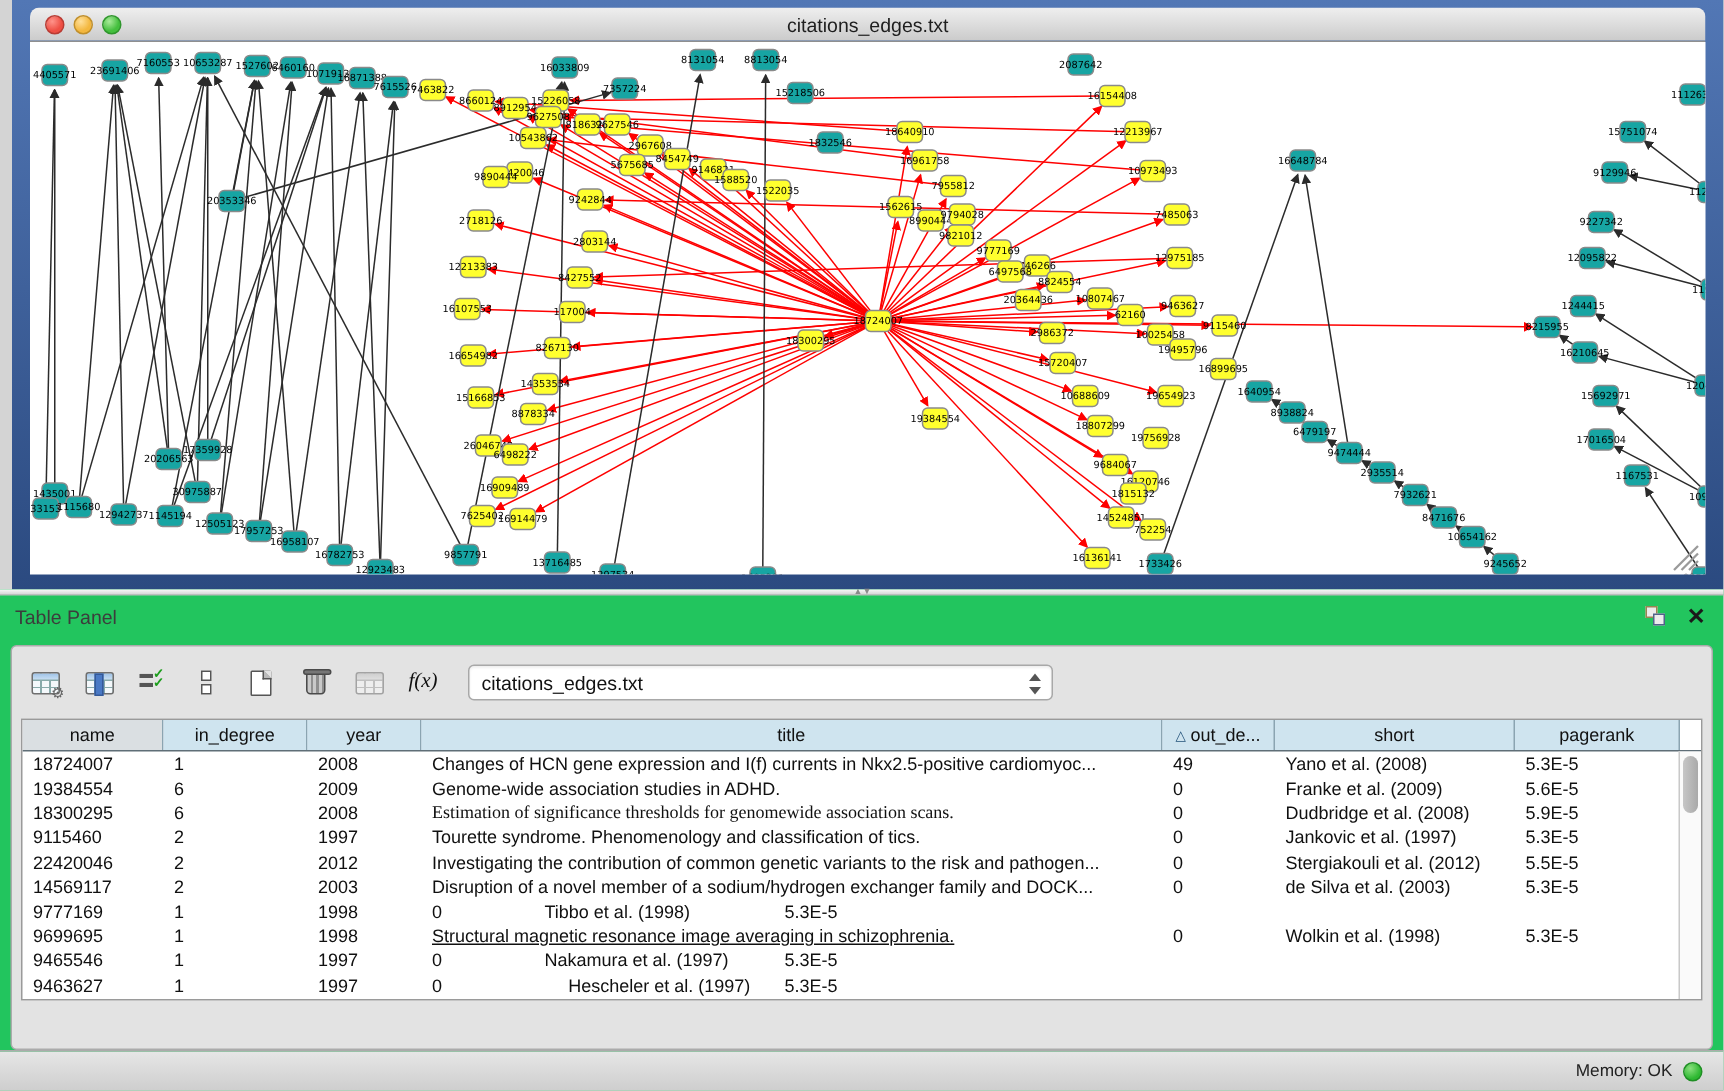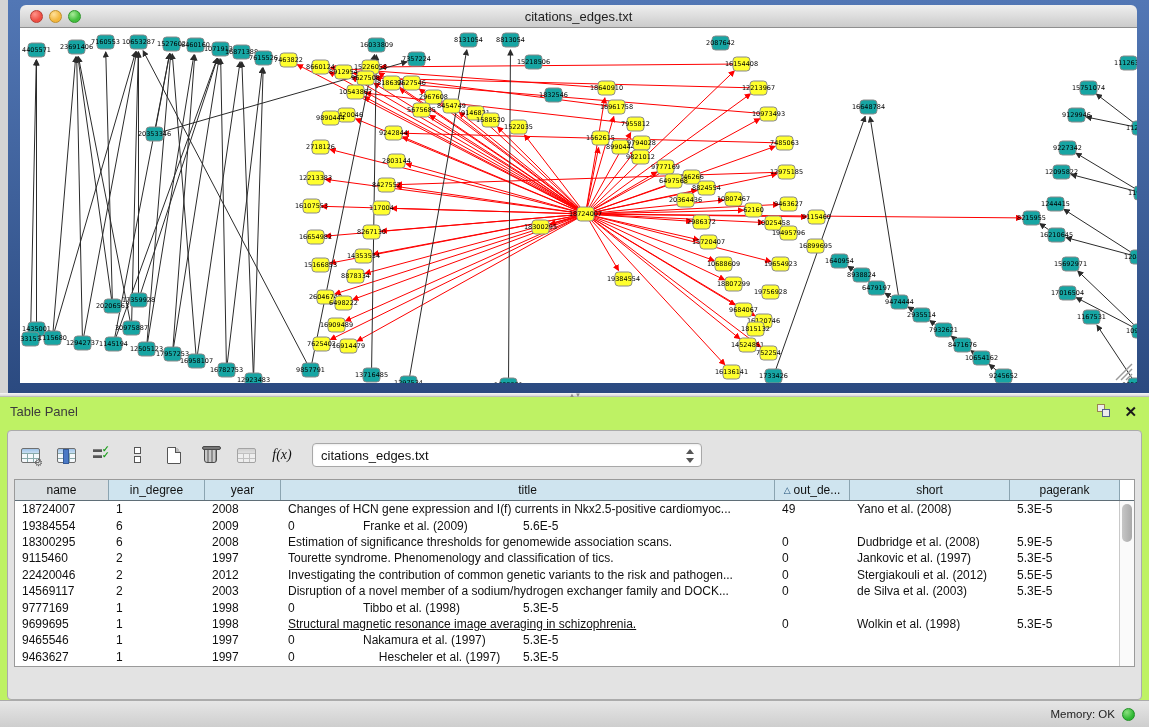--- a/index.html
+++ b/index.html
@@ -14,21 +14,21 @@
   .traffic { width:13px; height:13px; border-radius:50%; margin-left:6px; }
   .traffic:first-child { margin-left:10px; }
   #tl-red   { background:radial-gradient(circle at 35% 30%, #ff938a, #ee4f44 60%); border:1px solid #b93b33; }
   #tl-yellow{ background:radial-gradient(circle at 35% 30%, #ffe09a, #f3b73e 60%); border:1px solid #c08f2b; }
   #tl-green { background:radial-gradient(circle at 35% 30%, #a9eb9a, #44bf3e 60%); border:1px solid #2f962c; }
   #net-title { position:absolute; left:0; right:0; text-align:center; font-size:13px; color:#1e1e1e; }
   #net-canvas { position:absolute; left:12px; top:28px; right:12px; bottom:10px; background:#fff; overflow:hidden; }
   #net-canvas svg { display:block; }
 
   
-  #table-panel { position:absolute; left:0; top:393px; width:1149px; height:334px; background:#bef264; }
+  #table-panel { position:absolute; left:0; top:393px; width:1149px; height:334px; background:#22c55e; }
   #panel-divider { position:absolute; left:0; top:0; width:100%; height:4px;
      background:linear-gradient(#f8f8f8,#d8d8d8); border-bottom:1px solid #bdbdbd; }
   #panel-divider .grip { position:absolute; left:569px; top:0px; width:10px; height:4px; color:#8a8a8a; font-size:6px; line-height:4px; text-align:center; }
   #panel-header { position:absolute; left:0; top:5px; width:100%; height:26px; display:flex; align-items:center; }
   #panel-title { margin-left:10px; font-size:13px; color:#3c3c3c; }
   #panel-header .spacer { flex:1; }
   #float-icon { width:16px; height:16px; position:relative; margin-right:12px; cursor:pointer; }
   #float-icon .sq1 { position:absolute; left:1px; top:1px; width:8px; height:8px; border:1.5px solid #9a8452; background:#ececec; }
   #float-icon .sq2 { position:absolute; left:6px; top:6px; width:8px; height:8px; border:1.5px solid #52628a; background:#ececec; }
   #close-icon { font-size:15px; font-weight:bold; color:#1a1a1a; margin-right:12px; cursor:pointer; line-height:15px; }
@@ -870,29 +870,30 @@
             <div class="gcell" style="width: 76px;">2008</div>
             <div class="gcell" style="width: 494px;">Changes of HCN gene expression and I(f) currents in Nkx2.5-positive cardiomyoc...</div>
             <div class="gcell" style="width: 75px;">49</div>
             <div class="gcell" style="width: 160px;">Yano et al. (2008)</div>
             <div class="gcell" style="width: 110px;">5.3E-5</div>
           </div>
           <div class="grow">
             <div class="gcell" style="width: 94px;">19384554</div>
             <div class="gcell" style="width: 96px;">6</div>
             <div class="gcell" style="width: 76px;">2009</div>
+            <div class="gcell" style="width: 494px;">Genome-wide association studies in ADHD.</div>
             <div class="gcell" style="width: 75px;">0</div>
             <div class="gcell" style="width: 160px;">Franke et al. (2009)</div>
             <div class="gcell" style="width: 110px;">5.6E-5</div>
           </div>
           <div class="grow">
             <div class="gcell" style="width: 94px;">18300295</div>
             <div class="gcell" style="width: 96px;">6</div>
             <div class="gcell" style="width: 76px;">2008</div>
-            <div class="gcell" style="width: 494px;">Estimation of significance thresholds for genomewide association scans.</div>
+            <div class="gcell" style="width: 494px; font-family: Liberation Serif, serif;">Estimation of significance thresholds for genomewide association scans.</div>
             <div class="gcell" style="width: 75px;">0</div>
             <div class="gcell" style="width: 160px;">Dudbridge et al. (2008)</div>
             <div class="gcell" style="width: 110px;">5.9E-5</div>
           </div>
           <div class="grow">
             <div class="gcell" style="width: 94px;">9115460</div>
             <div class="gcell" style="width: 96px;">2</div>
             <div class="gcell" style="width: 76px;">1997</div>
             <div class="gcell" style="width: 494px;">Tourette syndrome. Phenomenology and classification of tics.</div>
             <div class="gcell" style="width: 75px;">0</div>

